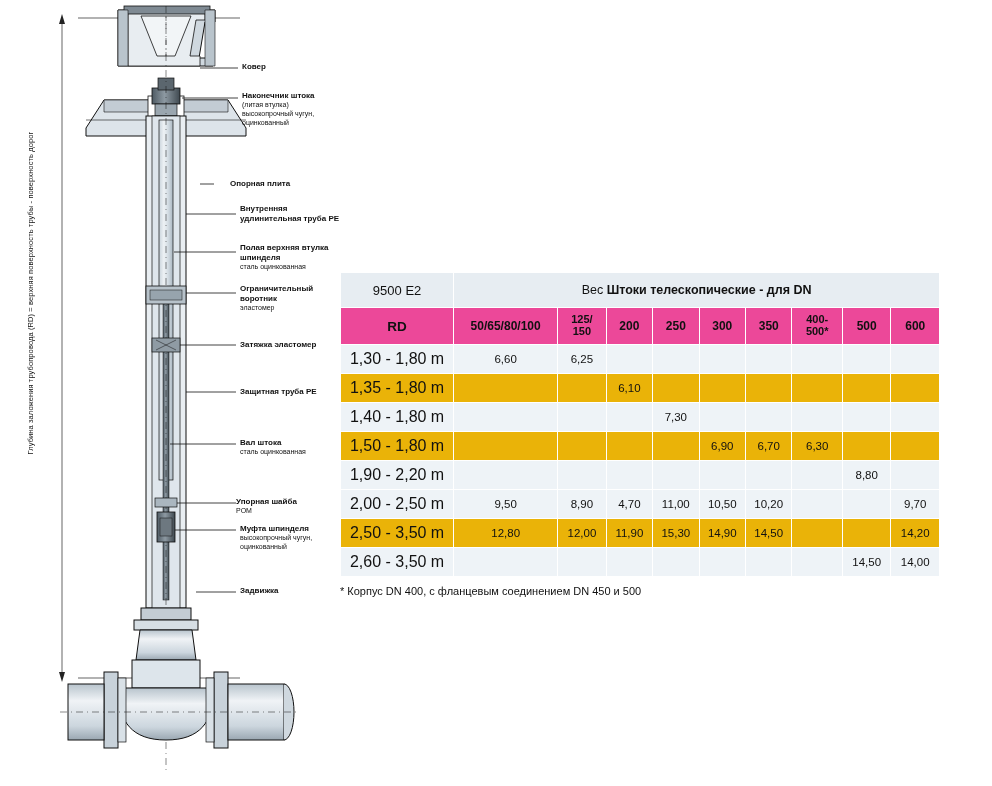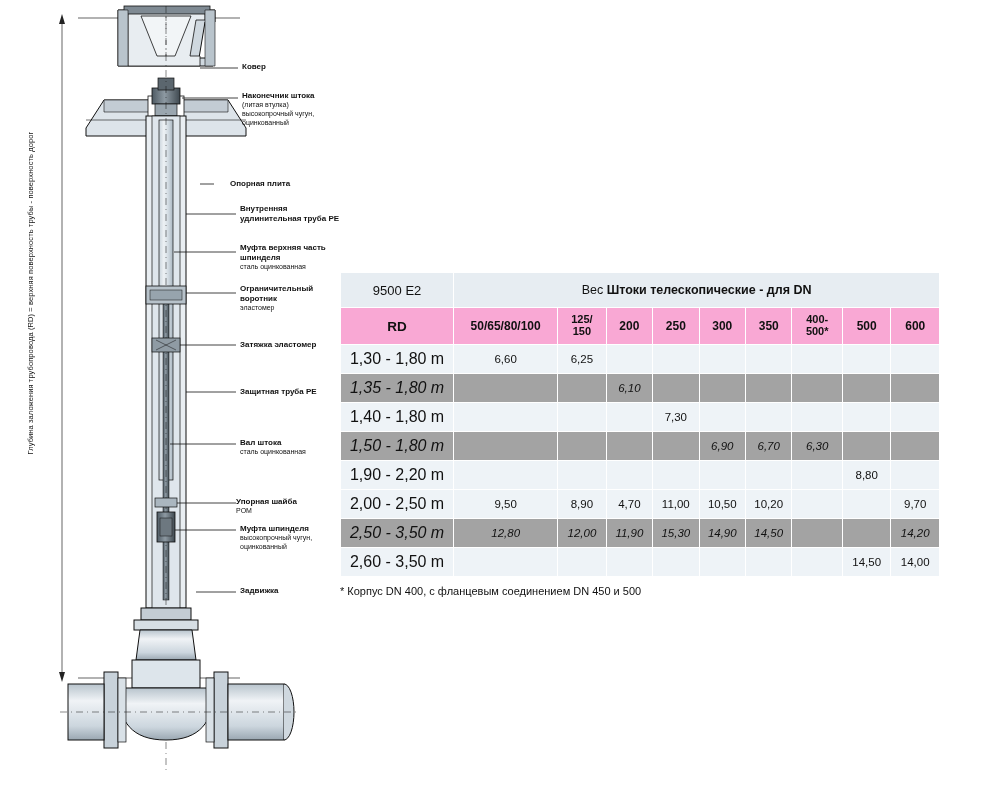--- a/index.html
+++ b/index.html
@@ -89,39 +89,38 @@
     font-size: 12.5px;
     font-weight: bold;
     height: 28px;
   }
   .hdr-top .model {
     background: #e7edf2;
     font-weight: normal;
     font-size: 13px;
   }
   .hdr-second th {
-    background: #f9a8d4;
+    background: #ec4899;
     font-weight: bold;
     font-size: 12px;
     height: 30px;
   }
   .hdr-second th.rd {
     font-size: 13.5px;
   }
   .hdr-second th.small {
     font-size: 11px;
     line-height: 1.05;
   }
   tbody tr td {
     height: 22px;
     background: #eef3f7;
   }
   tbody tr.alt td {
-    background: #a3a3a3;
-    font-style: italic;
+    background: #eab308;
   }
   td.rdcol {
     text-align: left;
     padding-left: 7px;
     font-size: 16px;
   }
   .footnote {
     margin-top: 8px;
     font-size: 11px;
     color: #111;
@@ -280,21 +279,21 @@
   <div class="callout" style="left:230px; top:179px;">
     <span class="ttl">Опорная плита</span>
   </div>
 
   <div class="callout" style="left:240px; top:204px;">
     <span class="ttl">Внутренняя</span>
     <span class="ttl">удлинительная труба PE</span>
   </div>
 
   <div class="callout" style="left:240px; top:243px;">
-    <span class="ttl">Муфта верхняя часть</span>
+    <span class="ttl">Полая верхняя втулка</span>
     <span class="ttl">шпинделя</span>
     <span class="sub">сталь оцинкованная</span>
   </div>
 
   <div class="callout" style="left:240px; top:284px;">
     <span class="ttl">Ограничительный</span>
     <span class="ttl">воротник</span>
     <span class="sub">эластомер</span>
   </div>
 

